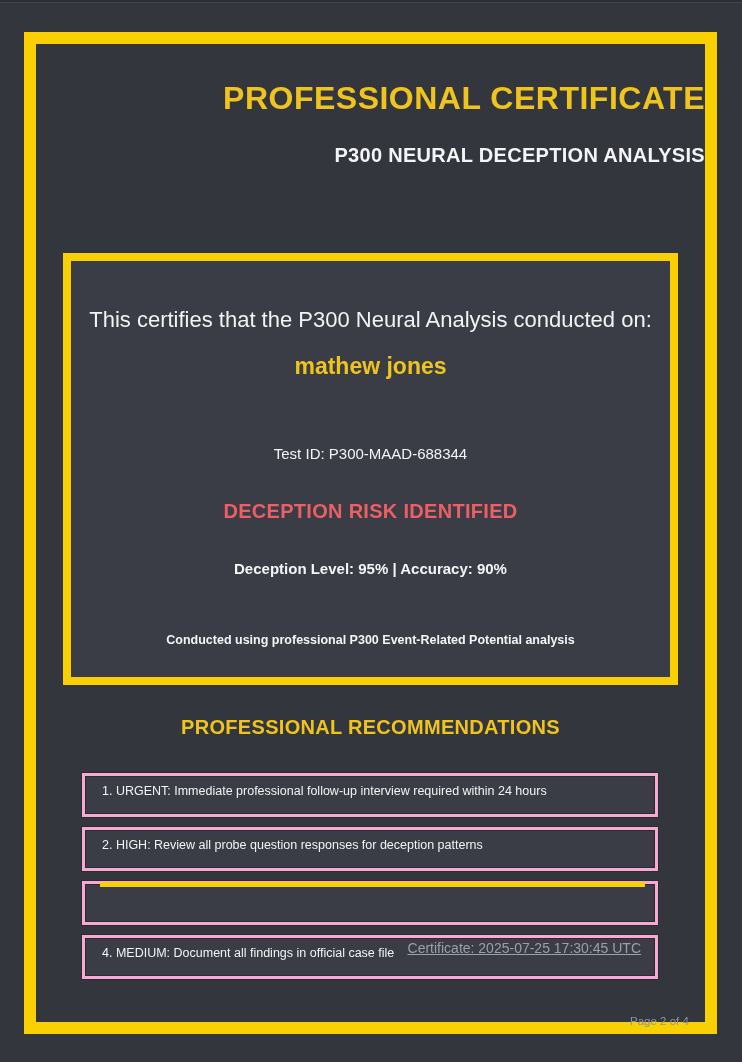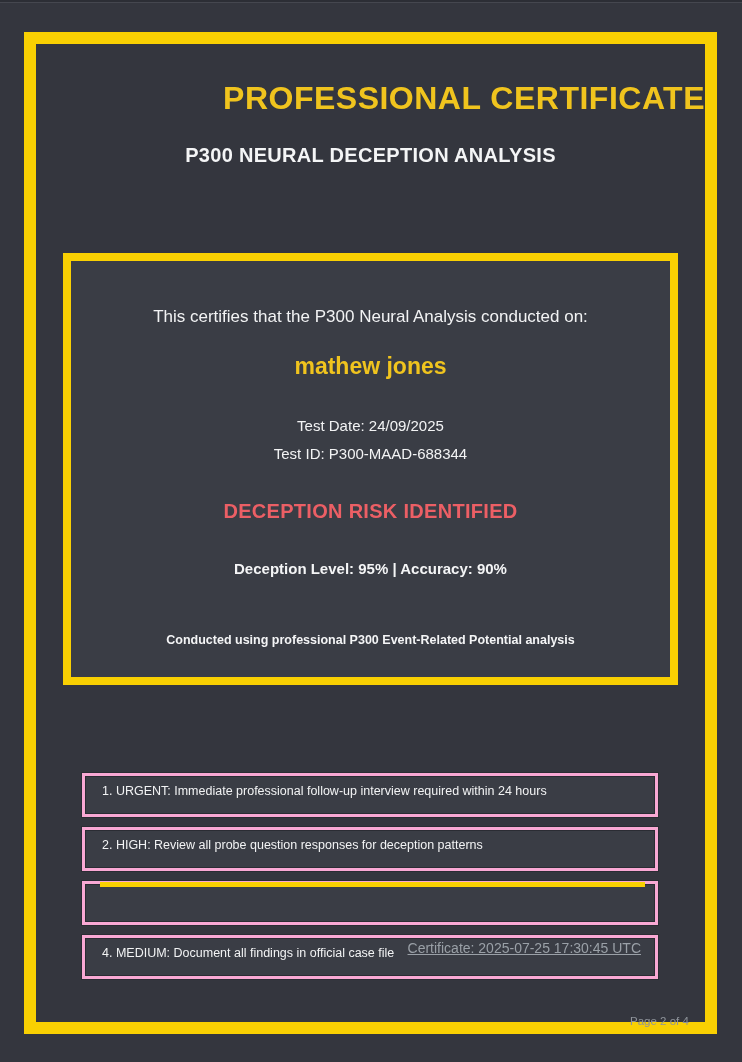--- a/index.html
+++ b/index.html
@@ -23,32 +23,32 @@
     border: 12px solid #f9d002;
   }
 
   .title {
     position: absolute; top: 36px; left: 0; right: 0;
     text-align: right; color: #f0c41e;
     font-size: 32px; font-weight: 700; letter-spacing: 0.5px;
   }
   .subtitle {
     position: absolute; top: 100px; left: 0; right: 0;
-    text-align: center; color: #f4f5f6;
+    text-align: right; color: #f4f5f6;
     font-size: 20px; font-weight: 700; letter-spacing: 0.3px;
   }
 
   .cert-panel {
     position: absolute; left: 27px; top: 209px;
     width: 615px; height: 432px;
     border: 8px solid #f9d002;
     background: #3a3d45;
   }
   .cert-panel p { position: absolute; left: 0; right: 0; text-align: center; }
-  .cert-intro   { top: 46px;  color: #f2f3f4; font-size: 17px;   font-weight: 400; }
+  .cert-intro   { top: 46px;  color: #f2f3f4; font-size: 22px;   font-weight: 400; }
   .cert-name    { top: 92px;  color: #f0c41e; font-size: 23px;   font-weight: 700; }
   .cert-date    { top: 156px; color: #f2f3f4; font-size: 15px;   font-weight: 400; }
   .cert-id      { top: 184px; color: #f2f3f4; font-size: 15px;   font-weight: 400; }
   .cert-risk    { top: 239px; color: #ec5f65; font-size: 20px;   font-weight: 700; letter-spacing: 0.3px; }
   .cert-metrics { top: 299px; color: #f4f5f6; font-size: 15px;   font-weight: 700; }
   .cert-method  { top: 372px; color: #f4f5f6; font-size: 12.5px; font-weight: 700; }
 
   .rec-heading {
     position: absolute; top: 672px; left: 0; right: 0;
     text-align: center; color: #f0c41e;
@@ -90,27 +90,27 @@
 
   <div class="frame">
 
     <div class="title">PROFESSIONAL CERTIFICATE</div>
 
     <div class="subtitle">P300 NEURAL DECEPTION ANALYSIS</div>
 
     <div class="cert-panel">
       <p class="cert-intro">This certifies that the P300 Neural Analysis conducted on:</p>
       <p class="cert-name">mathew jones</p>
-      <p class="cert-date">Test Date: 24/09/2025</p>
       <p class="cert-id">Test ID: P300-MAAD-688344</p>
       <p class="cert-risk">DECEPTION RISK IDENTIFIED</p>
       <p class="cert-metrics">Deception Level: 95% | Accuracy: 90%</p>
       <p class="cert-method">Conducted using professional P300 Event-Related Potential analysis</p>
     </div>
 
+    <div class="rec-heading">PROFESSIONAL RECOMMENDATIONS</div>
 
     <div class="rec-box rec-box-1">
       <span>1. URGENT: Immediate professional follow-up interview required within 24 hours</span>
     </div>
 
     <div class="rec-box rec-box-2">
       <span>2. HIGH: Review all probe question responses for deception patterns</span>
     </div>
 
     <div class="rec-box rec-box-3">

